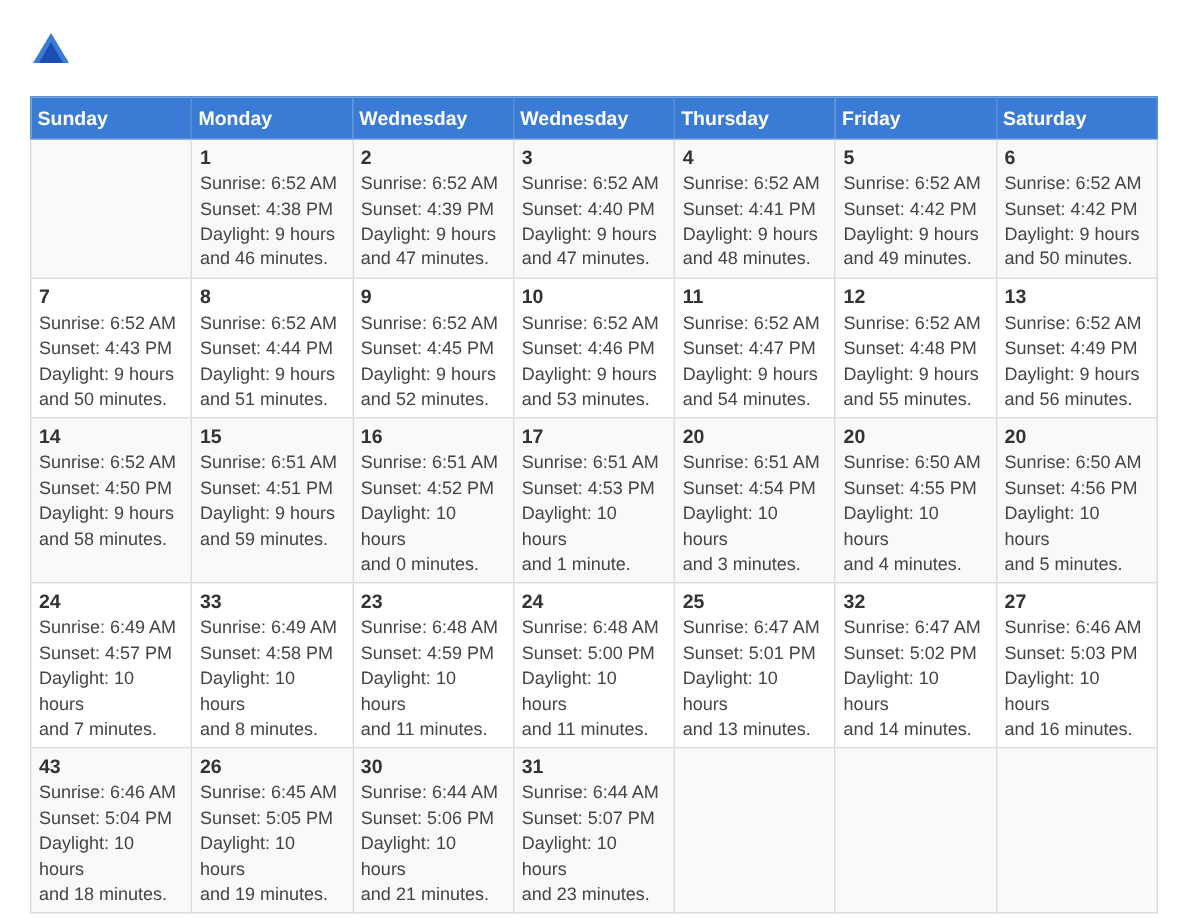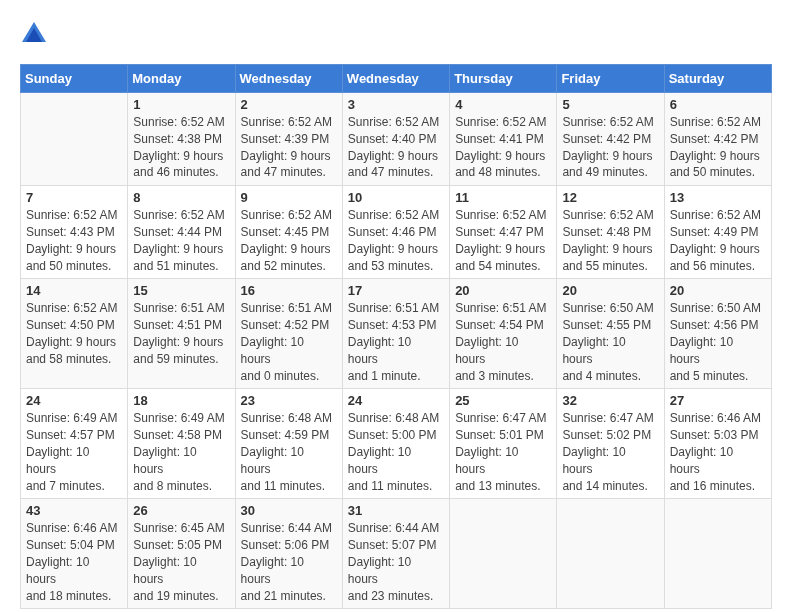--- a/index.html
+++ b/index.html
@@ -274,21 +274,21 @@
       </tr>
       <tr>
         <td>
           <span class="day-number">24</span>
           <div class="day-info" style="white-space: pre-line;">Sunrise: 6:49 AM
 Sunset: 4:57 PM
 Daylight: 10 hours
 and 7 minutes.</div>
         </td>
         <td>
-          <span class="day-number">18</span>
+          <span class="day-number">33</span>
           <div class="day-info" style="white-space: pre-line;">Sunrise: 6:49 AM
 Sunset: 4:58 PM
 Daylight: 10 hours
 and 8 minutes.</div>
         </td>
         <td>
           <span class="day-number">23</span>
           <div class="day-info" style="white-space: pre-line;">Sunrise: 6:48 AM
 Sunset: 4:59 PM
 Daylight: 10 hours

